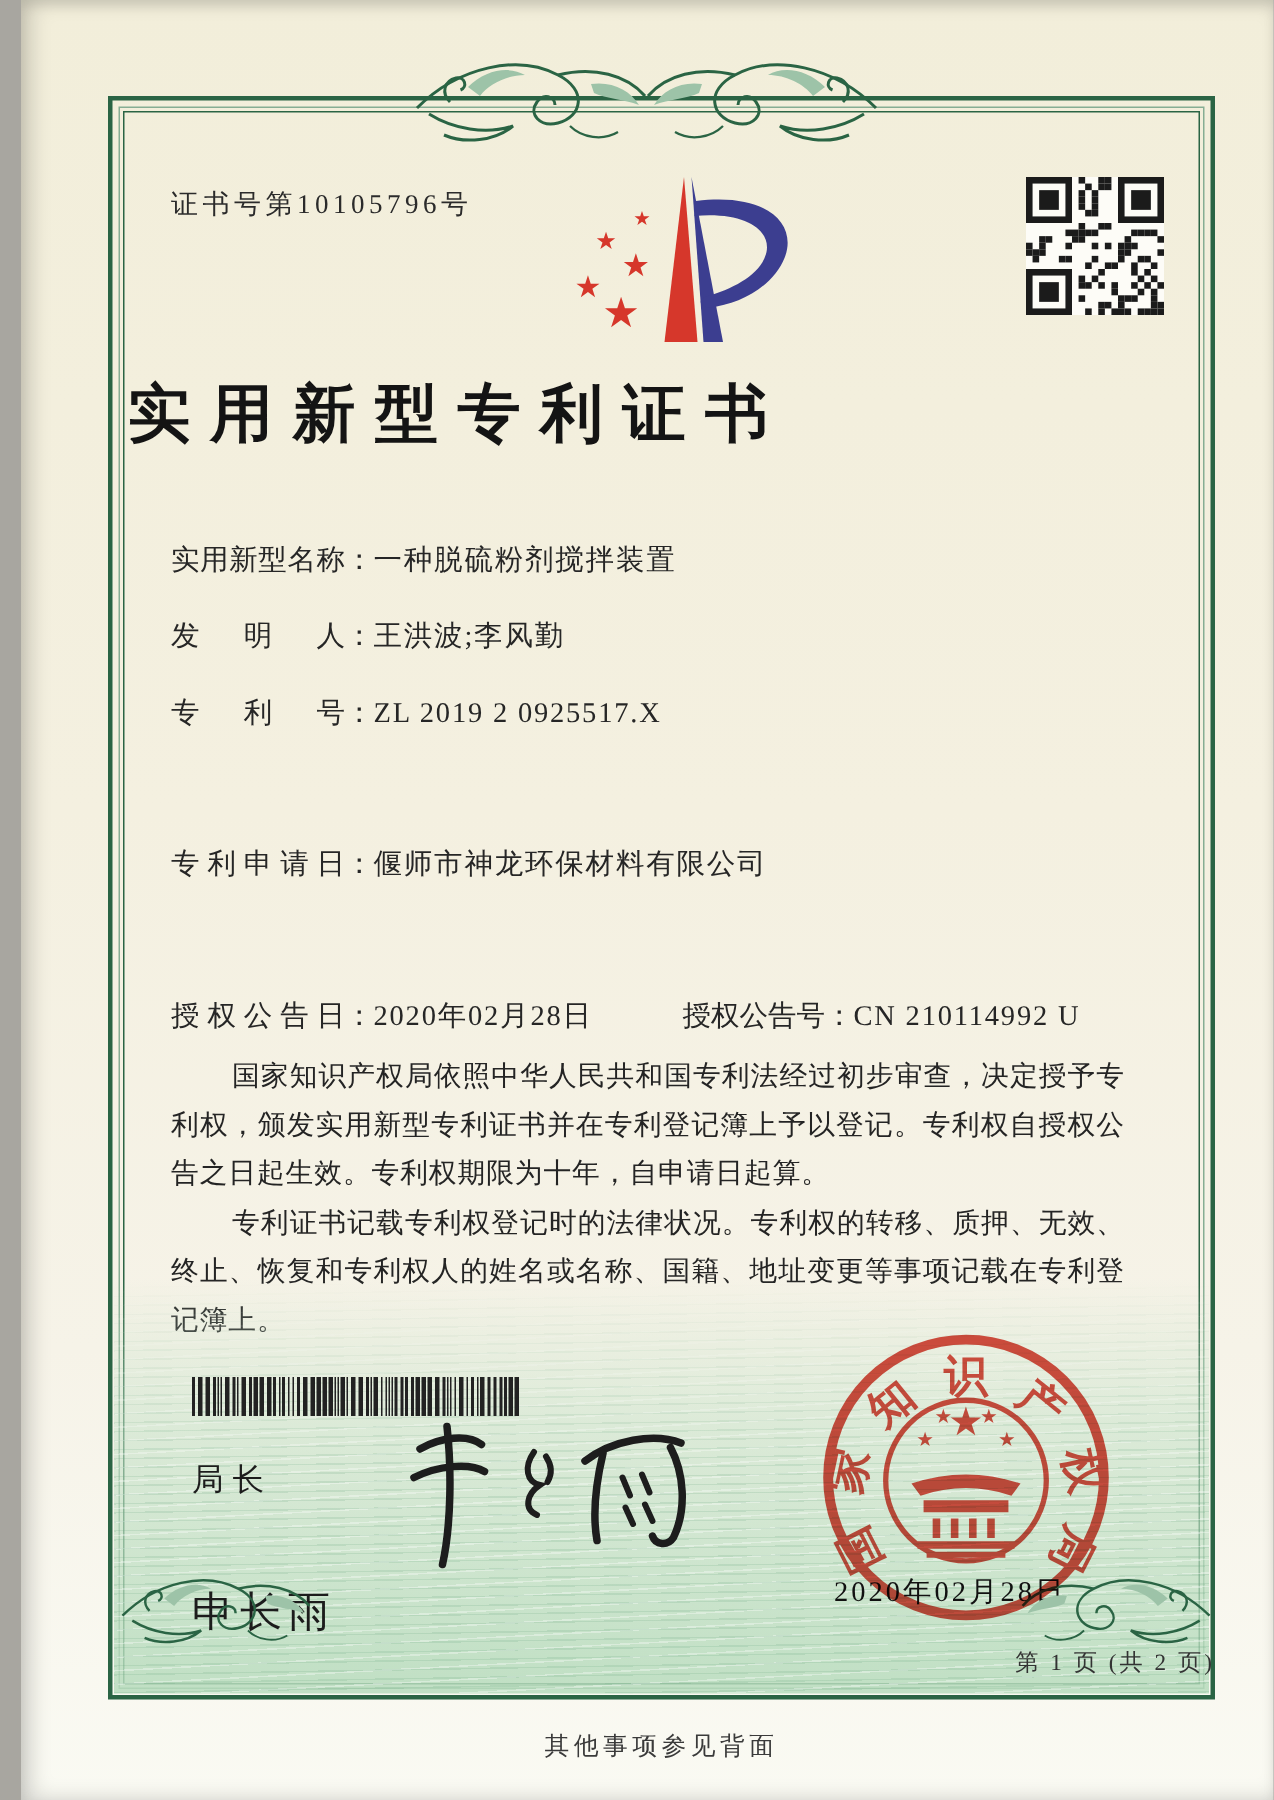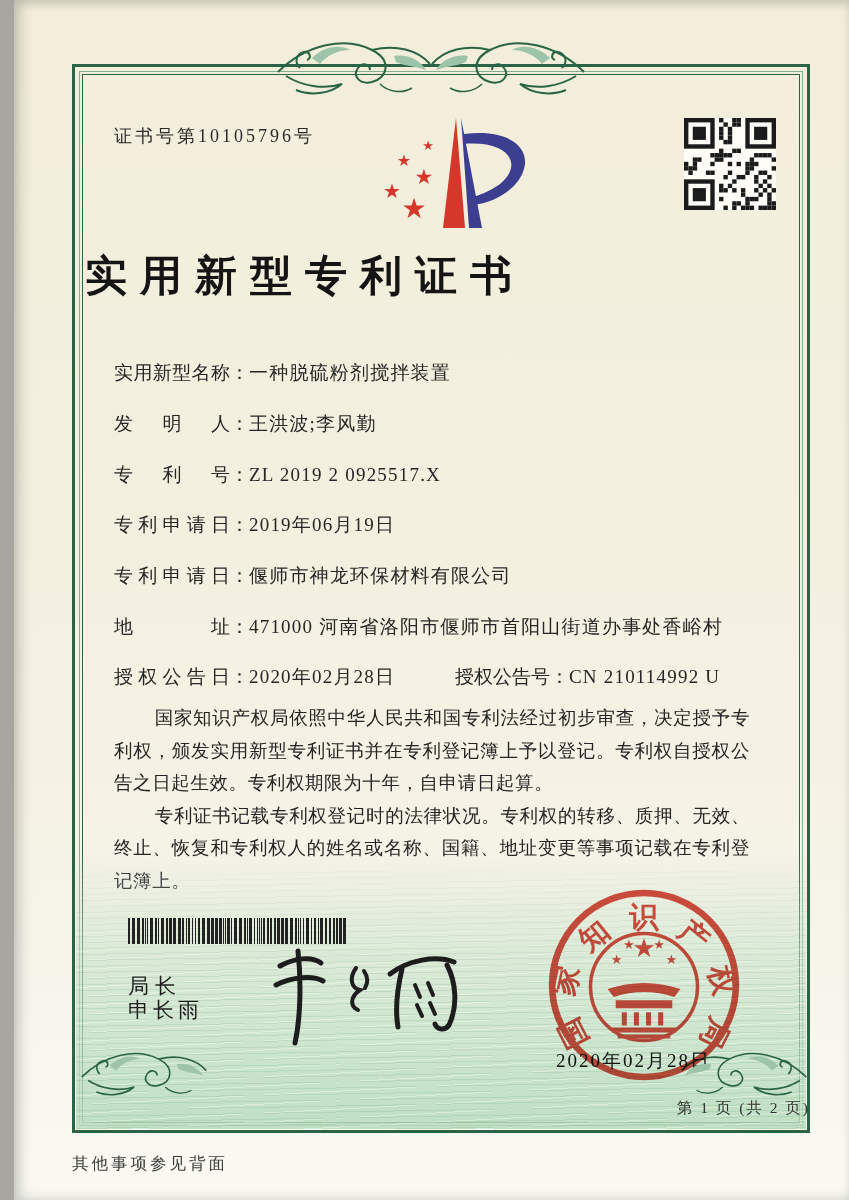--- a/index.html
+++ b/index.html
@@ -47,26 +47,26 @@
   .guilloche .waves{
     position:absolute;inset:0;
     background:
       repeating-linear-gradient(179deg,rgba(110,170,132,.20) 0 1px,transparent 1px 6px),
       repeating-linear-gradient(177deg,rgba(255,255,255,.35) 0 1px,transparent 1px 9px);
     -webkit-mask-image:linear-gradient(180deg,transparent 0,#000 130px);
     mask-image:linear-gradient(180deg,transparent 0,#000 130px);
   }
   .barcode{left:114px;top:918px;width:218px;height:26px;z-index:2;}
   .signer-title{left:114px;top:972px;font-size:21px;letter-spacing:6px;z-index:2;color:#1c1c1c;font-family:"Liberation Sans",sans-serif;}
-  .signer-name{left:114px;top:996px;font-size:21px;letter-spacing:4px;z-index:2;color:#1c1c1c;font-family:Liberation Mono, monospace;}
+  .signer-name{left:114px;top:1056px;font-size:28px;letter-spacing:4px;z-index:2;color:#1c1c1c;font-family:Liberation Mono, monospace;}
   .signature{left:236px;top:938px;z-index:3;}
   .seal{left:529px;top:884px;width:202px;height:202px;z-index:4;opacity:.88;mix-blend-mode:multiply;}
   .seal-date{left:512px;top:1048px;width:215px;text-align:center;font-size:19px;letter-spacing:2px;color:#111;z-index:2;}
   .page-info{left:58px;right:39px;top:1098px;text-align:right;font-size:15.5px;letter-spacing:2px;color:#333;z-index:2;}
-  .back-note{left:58px;right:39px;top:1153px;font-size:16.5px;letter-spacing:3px;color:#3a3a3a;}
+  .back-note{left:58px;right:39px;top:1153px;text-align:center;font-size:16.5px;letter-spacing:3px;color:#3a3a3a;}
   .logo{left:358px;top:110px;width:160px;height:122px;}
   .qr{left:670px;top:118px;width:92px;height:92px;background:#fdfcf7;}
   .ornaments{left:0;top:0;width:835px;height:1200px;z-index:3;pointer-events:none;}
   svg text.seal-ch{font-size:29px;font-weight:bold;fill:var(--seal-red);text-anchor:middle;font-family:"Liberation Serif",serif;}
 </style>
 </head>
 <body>
 
 <div class="paper">
 
@@ -207,28 +207,22 @@
 
   <div class="abs field" style="top:360px">
     <span class="flabel">实用新型名称</span><span>：</span><span class="fvalue">一种脱硫粉剂搅拌装置</span>
   </div>
   <div class="abs field" style="top:411px">
     <span class="flabel">发明人</span><span>：</span><span class="fvalue">王洪波;李风勤</span>
   </div>
   <div class="abs field" style="top:462px">
     <span class="flabel">专利号</span><span>：</span><span class="fvalue">ZL 2019 2 0925517.X</span>
   </div>
-  <div class="abs field" style="top:512px">
-    <span class="flabel">专利申请日</span><span>：</span><span class="fvalue">2019年06月19日</span>
-  </div>
   <div class="abs field" style="top:563px">
     <span class="flabel">专利申请日</span><span>：</span><span class="fvalue">偃师市神龙环保材料有限公司</span>
-  </div>
-  <div class="abs field" style="top:614px">
-    <span class="flabel">地址</span><span>：</span><span class="fvalue">471000 河南省洛阳市偃师市首阳山街道办事处香峪村</span>
   </div>
   <div class="abs field" style="top:664px">
     <span class="flabel">授权公告日</span><span>：</span><span class="fvalue">2020年02月28日</span>
     <span class="grant-pair">
       <span>授权公告号</span><span>：</span><span class="fvalue">CN 210114992 U</span>
     </span>
   </div>
 
   <div class="abs paras">
     <p>国家知识产权局依照中华人民共和国专利法经过初步审查，决定授予专利权，颁发实用新型专利证书并在专利登记簿上予以登记。专利权自授权公告之日起生效。专利权期限为十年，自申请日起算。</p>

